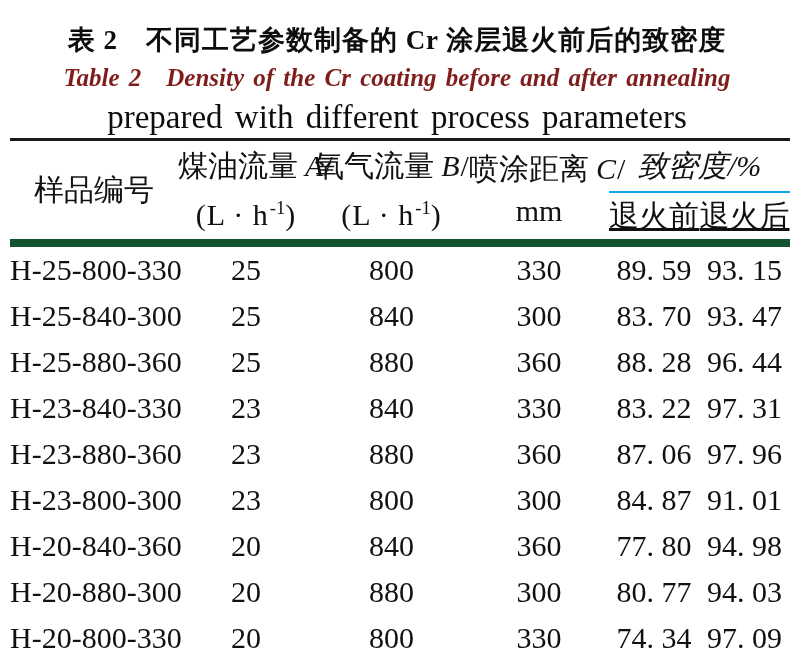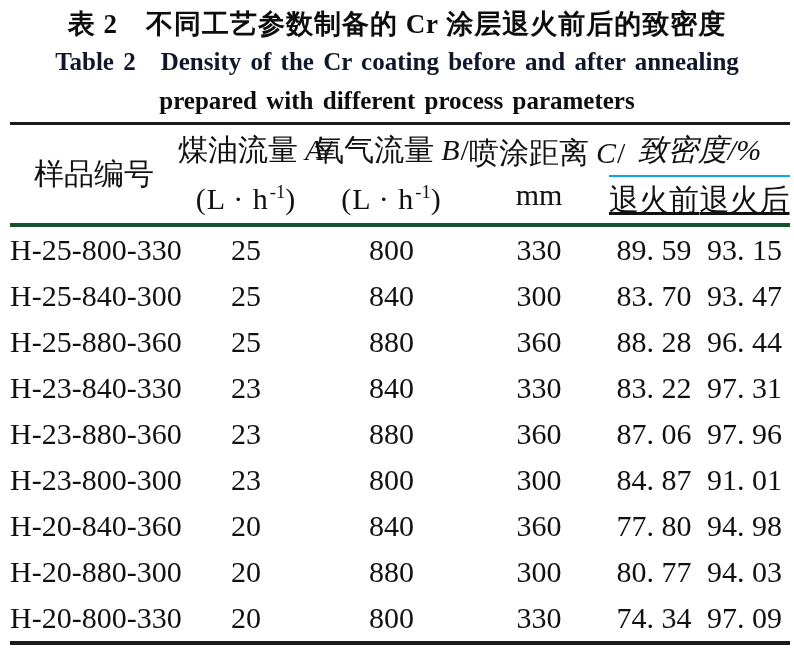--- a/index.html
+++ b/index.html
@@ -11,41 +11,42 @@
     overflow: hidden;
     font-family: "Liberation Serif", "DejaVu Serif", serif;
     color: #111111;
   }
   .page {
     width: 794px;
     height: 652px;
     position: relative;
   }
   .title-zh {
-    margin-top: 6px;
+    margin-top: 22px;
     text-align: center;
     font-size: 27px;
     line-height: 36px;
     font-weight: bold;
     letter-spacing: 1px;
     color: #0d0d0d;
   }
   .title-en {
     text-align: center;
     font-size: 25px;
     line-height: 40px;
     font-weight: bold;
     word-spacing: 0.12em;
-    color: #0f172a;
+    color: #7f1d1d;
+    font-style: italic;
   }
   .title-en2 {
     text-align: center;
-    font-size: 25px;
+    font-size: 33px;
     line-height: 38px;
-    font-weight: bold;
+    font-weight: normal;
     word-spacing: 0.12em;
     color: #0d0d0d;
   }
   table.density-table {
     margin: 2px 0 0 10px;
     width: 780px;
     table-layout: fixed;
     border-collapse: collapse;
     border-top: 3px solid #1b1b1b;
     border-bottom: 4px solid #1b1b1b;
@@ -70,21 +71,21 @@
     font-style: italic;
   }
   thead tr.sub-row th {
     height: 46px;
     text-decoration: underline;
   }
   tbody td {
     height: 46px;
   }
   tbody tr:first-child td {
-    border-top: 4px solid #14532d;
+    border-top: 8px solid #14532d;
   }
   i.sym {
     font-style: italic;
     padding: 0 1px 0 7px;
     font-family: "Liberation Serif", "DejaVu Serif", serif;
   }
   .unit {
     letter-spacing: 1px;
   }
   sup.neg {

